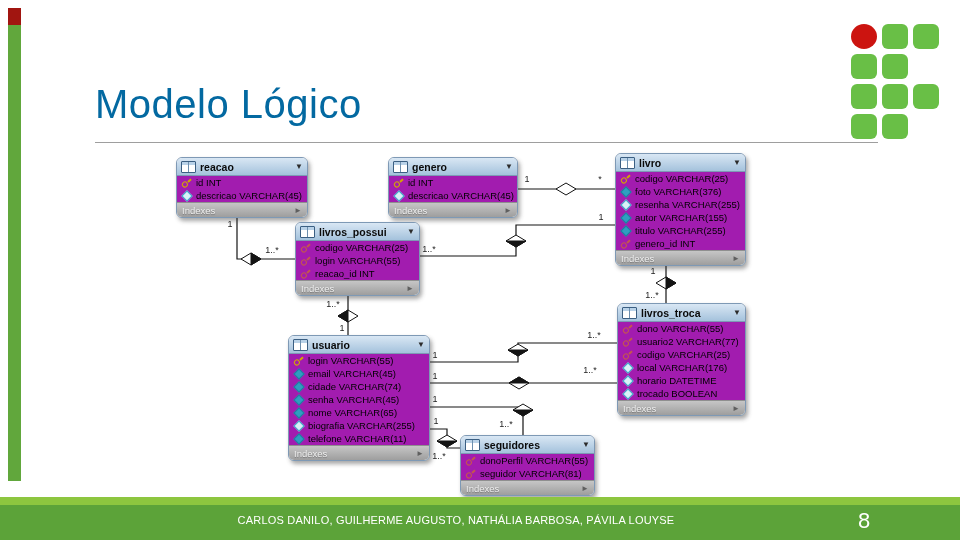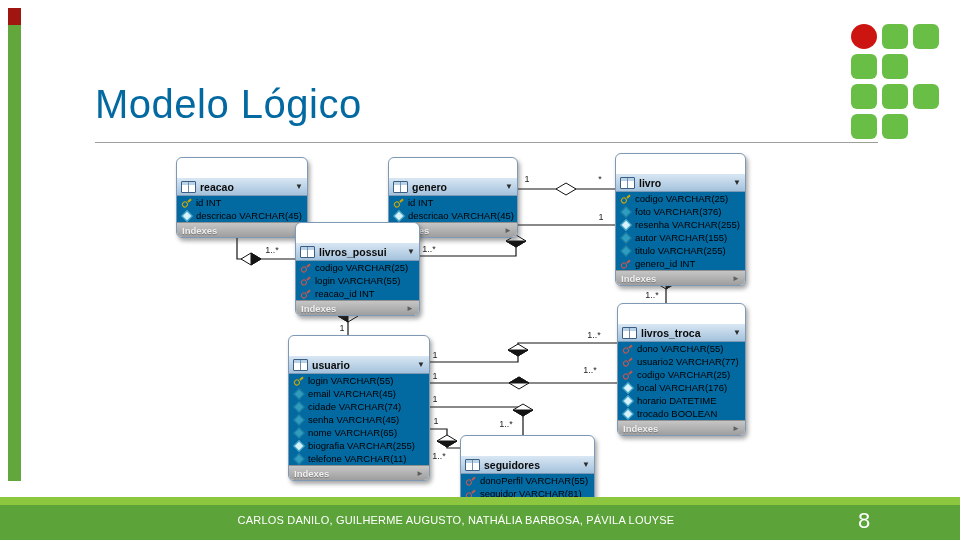--- a/index.html
+++ b/index.html
@@ -30,28 +30,28 @@
   .conn-svg{position:absolute;left:0;top:0;pointer-events:none;}
   .cline{fill:none;stroke:#141414;stroke-width:1.2;}
   .dia-full{fill:#fff;stroke:#141414;stroke-width:1;}
   .dia-half{fill:#141414;stroke:#141414;stroke-width:1;}
   .clabel{position:absolute;transform:translate(-50%,-50%);font-size:9px;color:#1c1c1c;white-space:nowrap;}
 
   .er-table{position:absolute;background:#fff;border:1px solid #7e99b5;border-radius:6px;
             box-shadow:2px 3px 4px rgba(60,60,60,.45);overflow:hidden;}
   .thead{display:flex;align-items:center;gap:4px;height:17px;padding:0 4px;
          background:linear-gradient(#d9e7f4,#a4c2dc);border-bottom:1px solid #7e99b5;
-         font-weight:bold;font-size:10.5px;color:#0a0a0a;margin-top:20px;}
+         font-weight:bold;font-size:10.5px;color:#0a0a0a;}
   .tico{width:13px;height:10px;border:1px solid #3b5f82;border-radius:1px;
         background:linear-gradient(#b9d2e8 0 3px,#fff 3px);position:relative;flex:0 0 auto;}
   .tico::before{content:"";position:absolute;left:6px;top:0;bottom:0;width:1px;background:#6d8fae;}
   .caret{margin-left:auto;font-size:8px;color:#2b2b2b;}
   .trow{display:flex;align-items:center;gap:4px;height:13px;padding:0 4px;font-size:9.5px;color:#000;
-        white-space:nowrap;overflow:hidden;background:#0369a1;}
-  .tfoot{display:flex;align-items:center;height:14px;padding:0 5px;font-size:9.5px;font-weight:bold;
+        white-space:nowrap;overflow:hidden;background:#a21caf;}
+  .tfoot{display:flex;align-items:center;height:14px;padding:0 5px;font-size:9.5px;font-weight:normal;
          color:#efefef;background:linear-gradient(#c6c6c6,#9e9e9e);border-top:1px solid #8f8f8f;
          text-shadow:0 1px 1px rgba(0,0,0,.3);}
   .arr{margin-left:auto;font-size:8px;color:#5f5f5f;text-shadow:none;}
 
   .ic{width:11px;height:11px;position:relative;flex:0 0 auto;}
   .ic.pk,.ic.fk{transform:rotate(-40deg);}
   .ic.pk::before,.ic.fk::before{content:"";position:absolute;left:0;top:3px;width:4px;height:4px;border-radius:50%;}
   .ic.pk::before{border:1.6px solid #d2a800;}
   .ic.fk::before{border:1.6px solid #c4574e;}
   .ic.pk::after,.ic.fk::after{content:"";position:absolute;left:7px;top:5px;width:4px;height:1.8px;}

